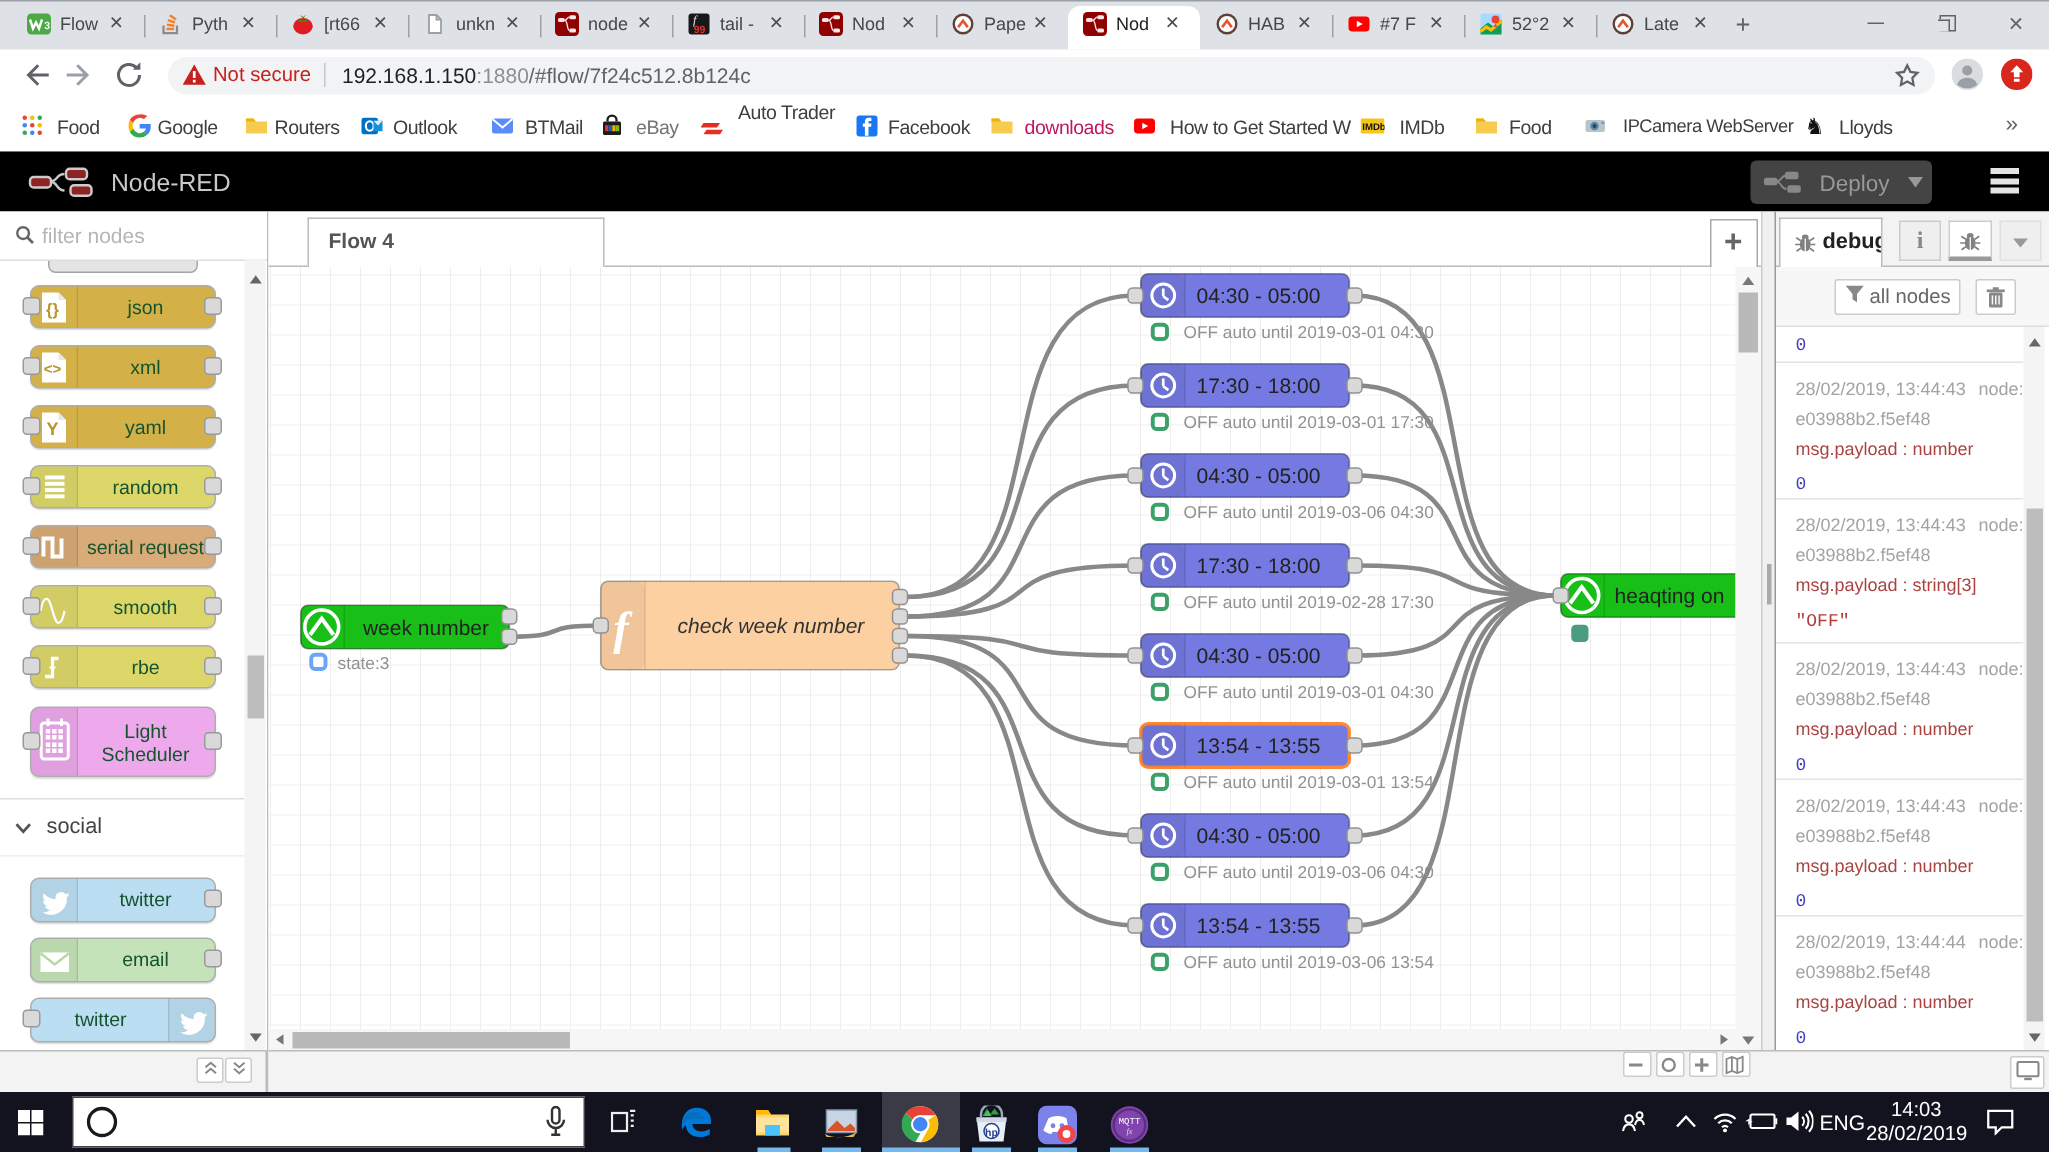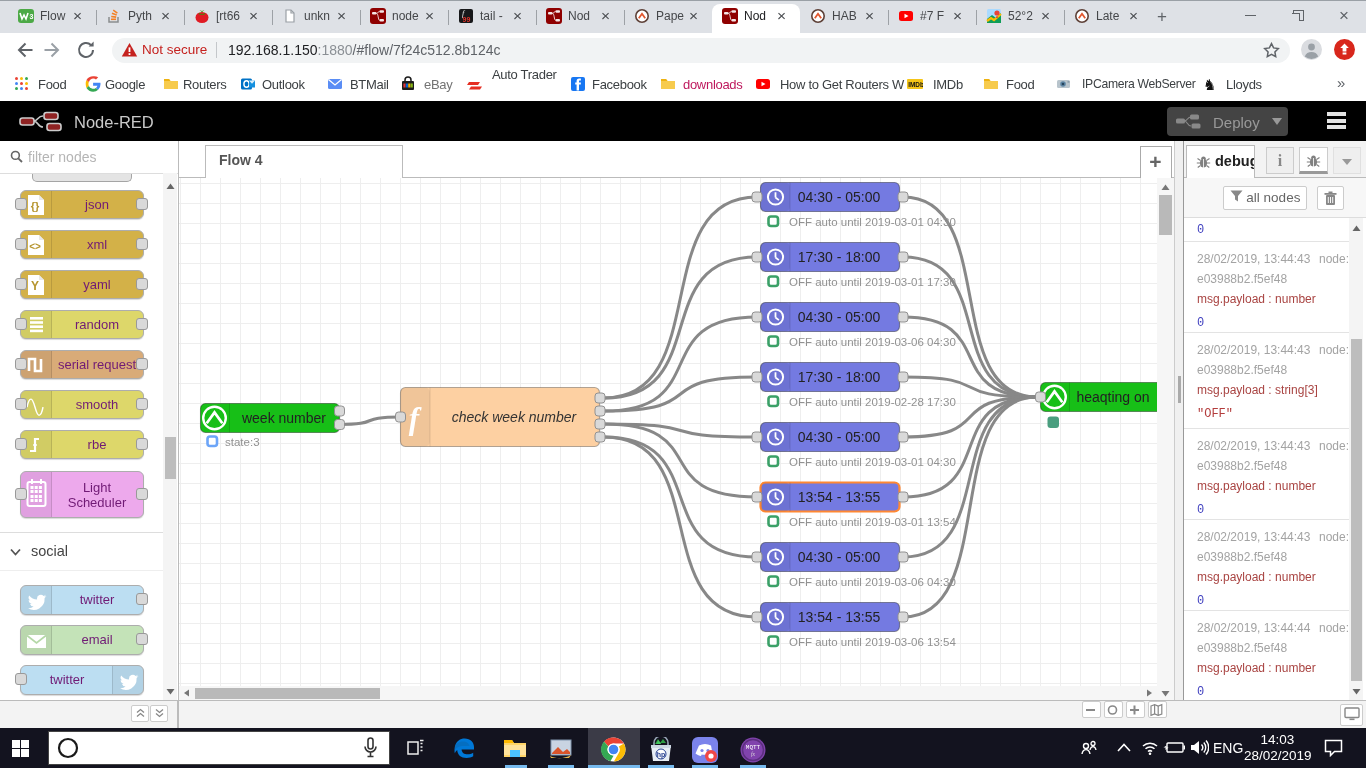--- a/index.html
+++ b/index.html
@@ -4,21 +4,21 @@
 <style>
 html,body{margin:0;padding:0}
 #page{position:relative;width:1366px;height:768px;font-family:"Liberation Sans",sans-serif;overflow:hidden;background:#fff}
 .abs{position:absolute}
 .tab{position:absolute;top:0;height:33px;width:88px}
 .tab .fav{position:absolute;left:10px;top:8px;width:16px;height:16px}
 .tab .ttl{position:absolute;left:32px;top:9px;width:30px;font-size:12px;color:#45474a;white-space:nowrap;overflow:hidden}
 .tab .tx{position:absolute;left:61px;top:7px;width:17px;height:18px;color:#4a4d51;font-size:15.5px;line-height:18px;text-align:center}
 .tsep{position:absolute;top:10px;width:1px;height:15px;background:#9da1a6}
 .pnode{position:absolute;left:20px;width:122px;height:25px;border:1px solid #adadad;border-radius:6px;box-shadow:0 1px 1px rgba(0,0,0,.15)}
-.pnode .lab{position:absolute;top:0;bottom:0;display:flex;align-items:center;justify-content:center;font-size:13px;color:#701a75;text-align:center;line-height:15px}
+.pnode .lab{position:absolute;top:0;bottom:0;display:flex;align-items:center;justify-content:center;font-size:13px;color:#14532d;text-align:center;line-height:15px}
 .pnode .istrip{position:absolute;top:0;bottom:0;width:30px;background:rgba(0,0,0,.06)}
 .pport{position:absolute;width:10px;height:10px;background:#d9d9d9;border:1px solid #999;border-radius:3px}
 .dbtn{position:absolute;background:#fff;border:1px solid #ccc;border-radius:2px}
 .dmsg{position:relative;border-bottom:1px solid #e3e3e3;padding:7px 0 0 13px;font-size:12px;box-sizing:content-box}
 .dmeta{color:#a3a3a3;line-height:20px}
 .dpay{color:#a94442;line-height:20px}
 .dval{color:#4343c0;font-family:"Liberation Mono",monospace;line-height:20px;padding-top:4px}
 </style>
 </head>
 <body>
@@ -253,21 +253,21 @@
     <div class="abs" style="left:592px;top:77px;font-size:13px;color:#3c4043;white-space:nowrap;letter-spacing:-0.3px">Facebook</div>
     <div class="abs" style="left:660px;top:76px;width:17px;height:16px"><svg width="16" height="16" viewBox="0 0 16 16">
         <path d="M1 3h5l1.5 2H15v8H1z" fill="#f7cb4d"></path>
         <path d="M1 3h5l1.5 2H1z" fill="#eeb211"></path>
       </svg></div>
     <div class="abs" style="left:683px;top:77px;font-size:13px;color:#be185d;white-space:nowrap;letter-spacing:-0.3px">downloads</div>
     <div class="abs" style="left:755px;top:76px;width:17px;height:16px"><svg width="16" height="16" viewBox="0 0 16 16">
         <rect x="1" y="3" width="14" height="10" rx="2.5" fill="#f00"></rect>
         <path d="M6.5 5.8v4.4L10.5 8z" fill="#fff"></path>
       </svg></div>
-    <div class="abs" style="left:780px;top:77px;font-size:13px;color:#3c4043;white-space:nowrap;letter-spacing:-0.3px">How to Get Routers W</div>
+    <div class="abs" style="left:780px;top:77px;font-size:13px;color:#3c4043;white-space:nowrap;letter-spacing:-0.3px">How to Get Started W</div>
     <div class="abs" style="left:907px;top:76px;width:17px;height:16px"><svg width="16" height="16" viewBox="0 0 16 16">
         <rect x="0" y="3" width="16" height="10" rx="1" fill="#f5c518"></rect>
         <text x="1.2" y="10.8" font-size="6.4" font-weight="bold" fill="#111" font-family="Liberation Sans">IMDb</text>
       </svg></div>
     <div class="abs" style="left:933px;top:77px;font-size:13px;color:#3c4043;white-space:nowrap;letter-spacing:-0.3px">IMDb</div>
     <div class="abs" style="left:983px;top:76px;width:17px;height:16px"><svg width="16" height="16" viewBox="0 0 16 16">
         <path d="M1 3h5l1.5 2H15v8H1z" fill="#f7cb4d"></path>
         <path d="M1 3h5l1.5 2H1z" fill="#eeb211"></path>
       </svg></div>
     <div class="abs" style="left:1006px;top:77px;font-size:13px;color:#3c4043;white-space:nowrap;letter-spacing:-0.3px">Food</div>

